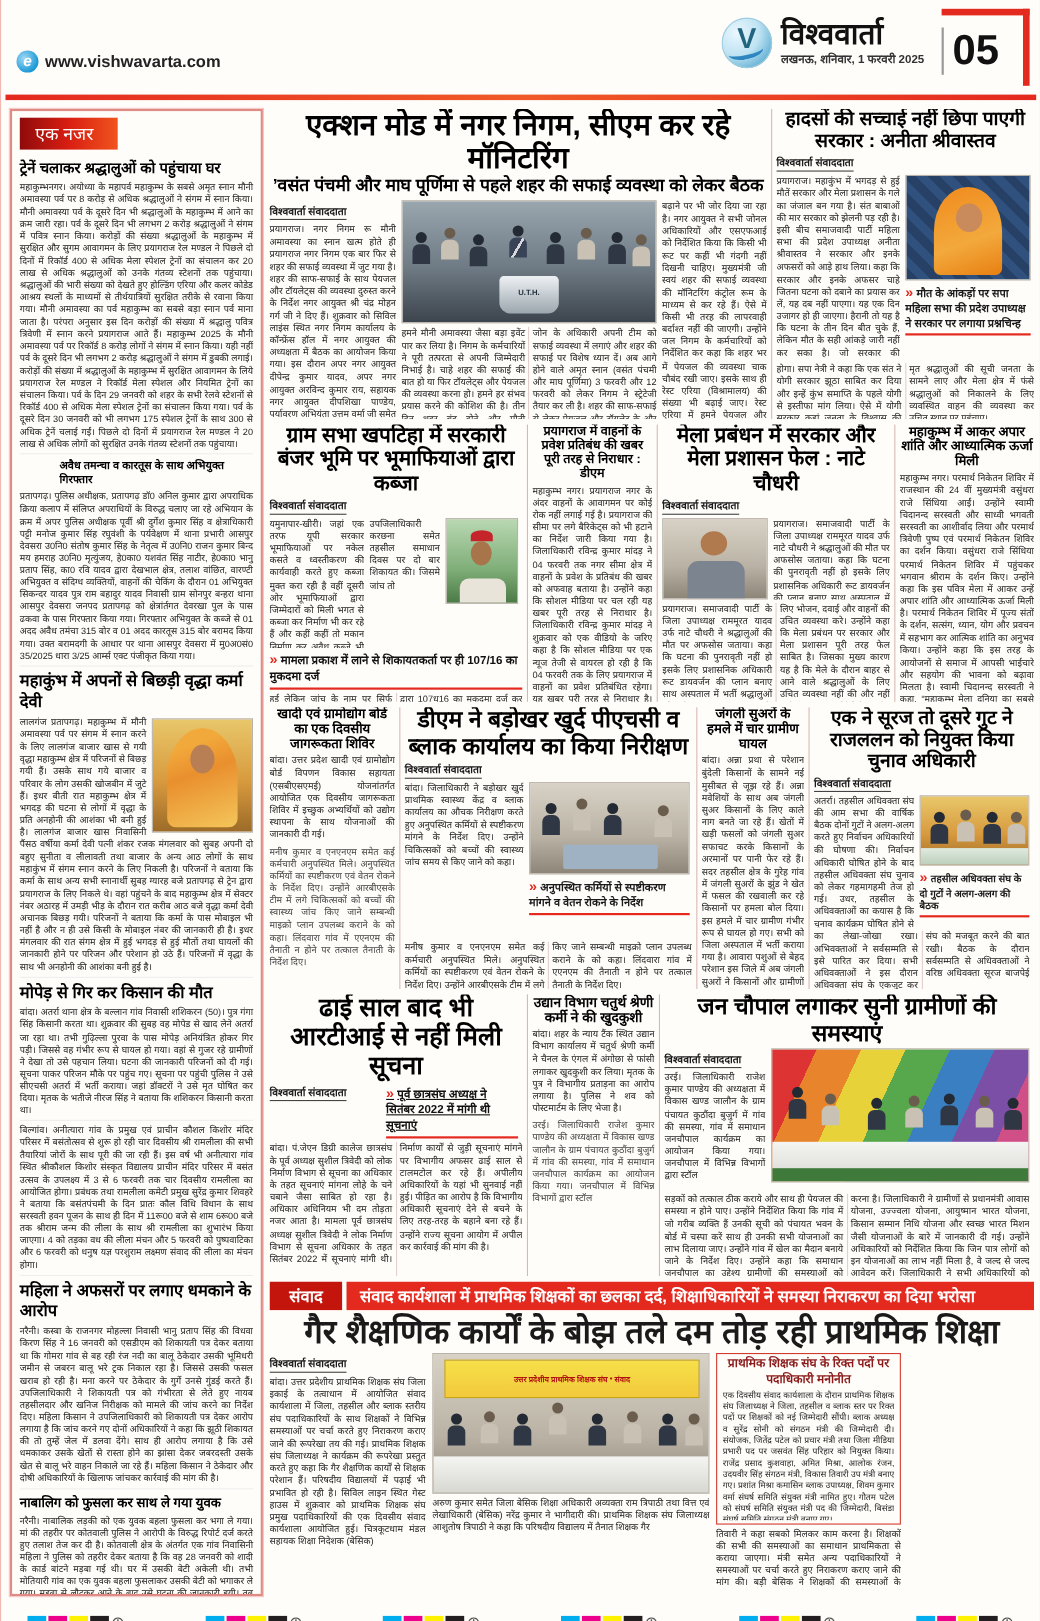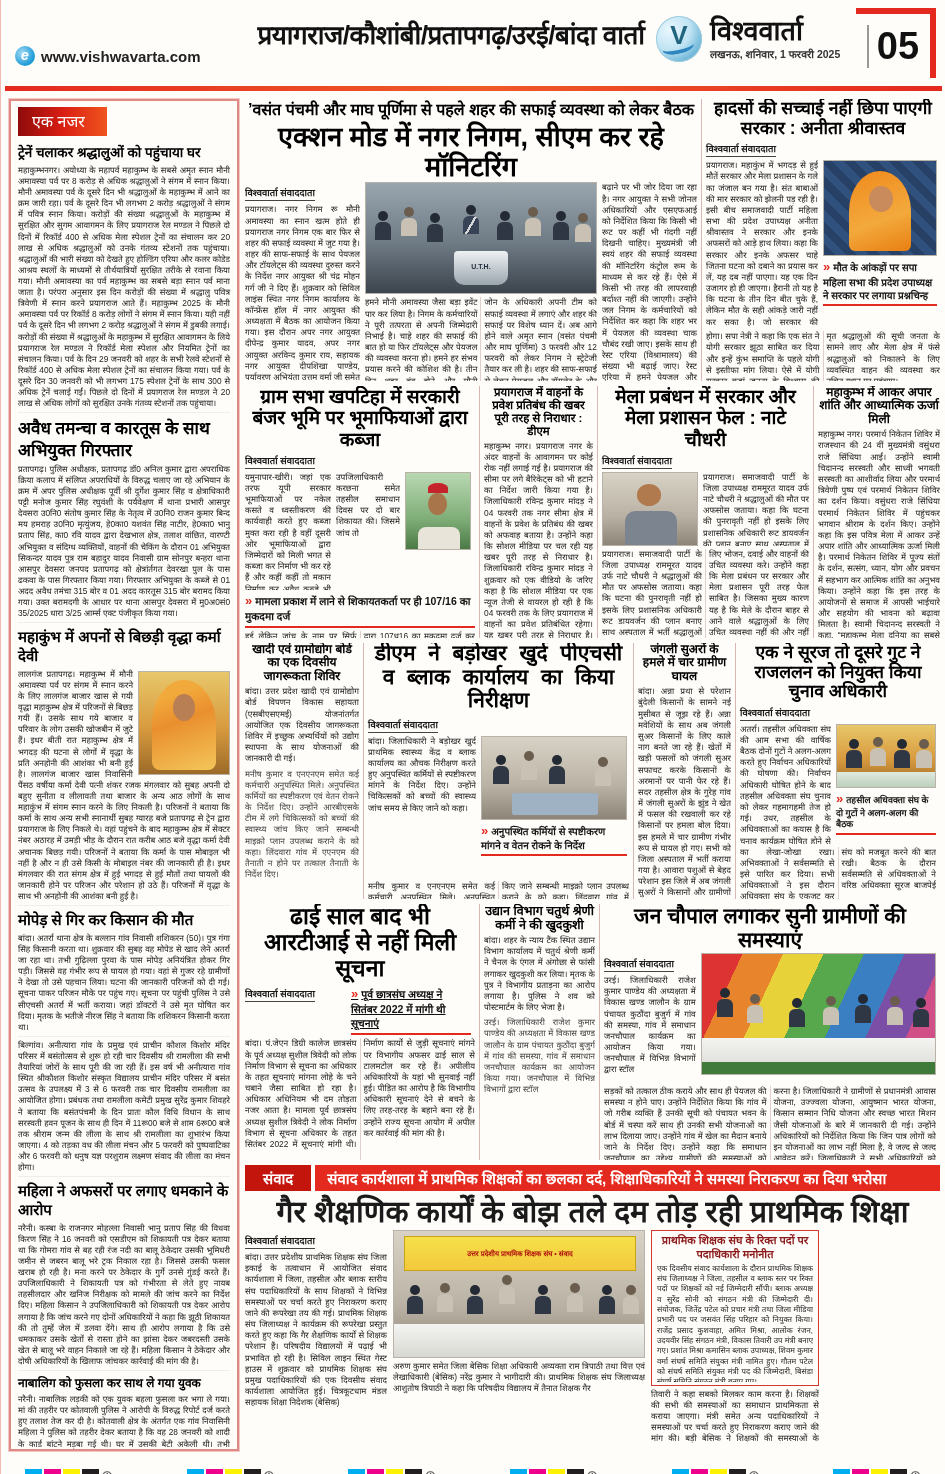--- a/index.html
+++ b/index.html
@@ -21,21 +21,21 @@
          position:relative;box-shadow:0 0 0 1px #9fccdf inset;}
   .globe:before{content:"V";position:absolute;left:0;right:0;top:4px;text-align:center;
          font-size:26px;font-weight:bold;color:#20647e;}
   .globe:after{content:"";position:absolute;left:6px;bottom:8px;width:32px;height:10px;
          border-bottom:4px solid #2e86c1;border-radius:50%;transform:rotate(-12deg);}
   .brandtxt{line-height:1;}
   .brand{font-size:27px;font-weight:bold;color:#111;}
   .dateline{font-size:10.5px;font-weight:bold;color:#333;margin-top:4px;}
   .pagebox{position:absolute;right:10px;top:8px;width:74px;height:64px;
            border-top:6px solid #e4291f;border-right:6px solid #e4291f;
-           display:flex;align-items:center;justify-content:center;}
+           display:flex;align-items:center;}
   .pageno{border-left:2px solid #999;padding-left:8px;font-size:38px;font-weight:bold;color:#111;}
   .rule{height:5px;background:linear-gradient(90deg,#e4291f,#f05a28,#e4291f);margin:0 4px;}
   
   .content{display:flex;gap:6px;padding:8px 8px 0 8px;}
   .sidebar{width:230px;min-width:230px;height:1352px;border:2px solid #e08a86;outline:1px solid #f3c7c3;
            padding:4px 7px;box-sizing:border-box;overflow:hidden;}
   .eklabel{display:inline-block;background:linear-gradient(90deg,#8f0b0b,#d91e12,#f0541e);
            color:#fff;font-weight:normal;font-size:16px;padding:3px 22px 4px 14px;margin:2px 0 4px 0;}
   .brief{border-bottom:1px solid #eee;padding:3px 0;}
   .brief .bh{font-weight:bold;font-size:13.5px;line-height:1.25;margin:2px 0 3px 0;color:#000;}
@@ -95,21 +95,20 @@
 </head>
 <body>
 
 <div class="page">
 
   <div class="hdr">
     <div class="site">
       <span class="eicon">e</span>
       <span>www.vishwavarta.com</span>
     </div>
-    <div class="region">प्रयागराज/कौशांबी/प्रतापगढ़/उरई/बांदा वार्ता</div>
     <div class="logo">
       <span class="globe"></span>
       <span class="brandtxt">
         <div class="brand">विश्ववार्ता</div>
         <div class="dateline">लखनऊ,  शनिवार, 1 फरवरी 2025</div>
       </span>
     </div>
     <div class="pagebox">
       <span class="pageno">05</span>
     </div>
@@ -119,21 +118,21 @@
   <div class="content">
 
     <div class="sidebar">
       <div class="eklabel">एक नजर</div>
 
       <div class="brief">
         <div class="bh">ट्रेनें चलाकर श्रद्धालुओं को पहुंचाया घर</div>
         <div class="bb">महाकुम्भनगर। अयोध्या के महापर्व महाकुम्भ के सबसे अमृत स्नान मौनी अमावस्या पर्व पर 8 करोड़ से अधिक श्रद्धालुओं ने संगम में स्नान किया। मौनी अमावस्या पर्व के दूसरे दिन भी श्रद्धालुओं के महाकुम्भ में आने का क्रम जारी रहा। पर्व के दूसरे दिन भी लगभग 2 करोड़ श्रद्धालुओं ने संगम में पवित्र स्नान किया। करोड़ों की संख्या श्रद्धालुओं के महाकुम्भ में सुरक्षित और सुगम आवागमन के लिए प्रयागराज रेल मण्डल ने पिछले दो दिनों में रिकॉर्ड 400 से अधिक मेला स्पेशल ट्रेनों का संचालन कर 20 लाख से अधिक श्रद्धालुओं को उनके गंतव्य स्टेशनों तक पहुंचाया। श्रद्धालुओं की भारी संख्या को देखते हुए होल्डिंग एरिया और कलर कोडेड आश्रय स्थलों के माध्यमों से तीर्थयात्रियों सुरक्षित तरीके से रवाना किया गया। मौनी अमावस्या का पर्व महाकुम्भ का सबसे बड़ा स्नान पर्व माना जाता है। परंपरा अनुसार इस दिन करोड़ों की संख्या में श्रद्धालु पवित्र त्रिवेणी में स्नान करने प्रयागराज आते हैं। महाकुम्भ 2025 के मौनी अमावस्या पर्व पर रिकॉर्ड 8 करोड़ लोगों ने संगम में स्नान किया। यही नहीं पर्व के दूसरे दिन भी लगभग 2 करोड़ श्रद्धालुओं ने संगम में डुबकी लगाई। करोड़ों की संख्या में श्रद्धालुओं के महाकुम्भ में सुरक्षित आवागमन के लिये प्रयागराज रेल मण्डल ने रिकॉर्ड मेला स्पेशल और नियमित ट्रेनों का संचालन किया। पर्व के दिन 29 जनवरी को शहर के सभी रेलवे स्टेशनों से रिकॉर्ड 400 से अधिक मेला स्पेशल ट्रेनों का संचालन किया गया। पर्व के दूसरे दिन 30 जनवरी को भी लगभग 175 स्पेशल ट्रेनों के साथ 300 से अधिक ट्रेनें चलाई गईं। पिछले दो दिनों में प्रयागराज रेल मण्डल ने 20 लाख से अधिक लोगों को सुरक्षित उनके गंतव्य स्टेशनों तक पहुंचाया।</div>
       </div>
       <div class="brief">
-        <div class="bh" style="font-size:17px;">अवैध तमन्चा व कारतूस के साथ अभियुक्त गिरफ्तार</div>
+        <div class="bh" style="font-size:10px;margin-left:36px;">अवैध तमन्चा व कारतूस के साथ अभियुक्त गिरफ्तार</div>
         <div class="bb">प्रतापगढ़। पुलिस अधीक्षक, प्रतापगढ़ डॉ0 अनिल कुमार द्वारा अपराधिक क्रिया कलाप में संलिप्त अपराधियों के विरुद्ध चलाए जा रहे अभियान के क्रम में अपर पुलिस अधीक्षक पूर्वी श्री दुर्गेश कुमार सिंह व क्षेत्राधिकारी पट्टी मनोज कुमार सिंह रघुवंशी के पर्यवेक्षण में थाना प्रभारी आसपुर देवसरा उ0नि0 संतोष कुमार सिंह के नेतृत्व में उ0नि0 राजन कुमार बिन्द मय हमराह उ0नि0 मृत्युंजय, हे0का0 यशवंत सिंह नाटीर, हे0का0 भानु प्रताप सिंह, का0 रवि यादव द्वारा देखभाल क्षेत्र, तलाश वांछित, वारण्टी अभियुक्त व संदिग्ध व्यक्तियों, वाहनों की चेकिंग के दौरान 01 अभियुक्त सिकन्दर यादव पुत्र राम बहादुर यादव निवासी ग्राम सोनपुर बन्हरा थाना आसपुर देवसरा जनपद प्रतापगढ़ को क्षेत्रांर्तगत देवरखा पुल के पास ढकवा के पास गिरफ्तार किया गया। गिरफ्तार अभियुक्त के कब्जे से 01 अदद अवैध तमंचा 315 बोर व 01 अदद कारतूस 315 बोर बरामद किया गया। उक्त बरामदगी के आधार पर थाना आसपुर देवसरा में मु0अ0सं0 35/2025 धारा 3/25 आर्म्स एक्ट पंजीकृत किया गया।</div>
       </div>
       <div class="brief">
         <div class="bh" style="font-size:15px;">महाकुंभ में अपनों से बिछड़ी वृद्धा कर्मा देवी</div>
         <div class="photo ph-warm" style="float:right;width:92px;height:104px;margin:2px 0 3px 5px;">
           <span class="saree"></span>
             <span class="face"></span>
         </div>
         <div class="bb">लालगंज प्रतापगढ़। महाकुम्भ में मौनी अमावस्या पर्व पर संगम में स्नान करने के लिए लालगंज बाजार खास से गयी वृद्धा महाकुम्भ क्षेत्र में परिजनों से बिछड़ गयी हैं। उसके साथ गये बाजार व परिवार के लोग उसकी खोजबीन में जुटे हैं। इधर बीती रात महाकुम्भ क्षेत्र में भगदड़ की घटना से लोगों में वृद्धा के प्रति अनहोनी की आशंका भी बनी हुई है। लालगंज बाजार खास निवासिनी पैंसठ वर्षीया कर्मा देवी पत्नी शंकर रजक मंगलवार को सुबह अपनी दो बहुए सुनीता व लीलावती तथा बाजार के अन्य आठ लोगों के साथ महाकुंभ में संगम स्नान करने के लिए निकली है। परिजनों ने बताया कि कर्मा के साथ अन्य सभी स्नानार्थी सुबह ग्यारह बजे प्रतापगढ़ से ट्रेन द्वारा प्रयागराज के लिए निकले थे। वहां पहुंचने के बाद महाकुम्भ क्षेत्र में सेक्टर नंबर अठारह में उमड़ी भीड़ के दौरान रात करीब आठ बजे वृद्धा कर्मा देवी अचानक बिछड़ गयी। परिजनों ने बताया कि कर्मा के पास मोबाइल भी नहीं है और न ही उसे किसी के मोबाइल नंबर की जानकारी ही है। इधर मंगलवार की रात संगम क्षेत्र में हुई भगदड़ से हुई मौतों तथा घायलों की जानकारी होने पर परिजन और परेशान हो उठे हैं। परिजनों में वृद्धा के साथ भी अनहोनी की आशंका बनी हुई है।</div>
       </div>
@@ -152,22 +151,22 @@
         <div class="bh" style="font-size:12px;">नाबालिग को फुसला कर साथ ले गया युवक</div>
         <div class="bb">नरैनी। नाबालिक लड़की को एक युवक बहला फुसला कर भगा ले गया। मां की तहरीर पर कोतवाली पुलिस ने आरोपी के विरुद्ध रिपोर्ट दर्ज करते हुए तलाश तेज कर दी है। कोतवाली क्षेत्र के अंतर्गत एक गांव निवासिनी महिला ने पुलिस को तहरीर देकर बताया है कि वह 28 जनवरी को शादी के कार्ड बांटने मड़बा गई थी। घर में उसकी बेटी अकेली थी। तभी मोतियारी गांव का एक युवक बहला फुसलाकर उसकी बेटी को भगाकर ले गया। मड़बा से लौटकर आने के बाद उसे घटना की जानकारी हुयी। तब वह अपने परिवार वालों के साथ युवक के गांव पहुंचकर घर पहुंची तो वहां पर पुलिस पहले से मौजूद थी। पीड़िता ने पुलिस को घटना की जानकारी दी। मां की तहरीर पर कोतवाली पुलिस ने मोतियारी गांव के आरोपी युवक के विरुद्ध रिपोर्ट दर्ज कर ली।</div>
       </div>
       
     </div>
 
     <div class="main">
 
       <div class="row" style="height:282px;">
         <div class="art" style="width:452px;">
+          <div class="hl" style="font-size:27px;">एक्शन मोड में नगर निगम, सीएम कर रहे मॉनिटरिंग</div>
           <div class="hl" style="font-size:16px;margin:2px 0 3px 0;">’वसंत पंचमी और माघ पूर्णिमा से पहले शहर की सफाई व्यवस्था को लेकर बैठक</div>
-          <div class="hl" style="font-size:27px;">एक्शन मोड में नगर निगम, सीएम कर रहे मॉनिटरिंग</div>
           <div style="display:flex;gap:5px;">
             <div style="width:116px;">
               <div class="byline">विश्ववार्ता संवाददाता</div>
               <div class="body">प्रयागराज। नगर निगम रू मौनी अमावस्या का स्नान खत्म होते ही प्रयागराज नगर निगम एक बार फिर से शहर की सफाई व्यवस्था में जुट गया है। शहर की साफ-सफाई के साथ पेयजल और टॉयलेट्स की व्यवस्था दुरुस्त करने के निर्देश नगर आयुक्त श्री चंद्र मोहन गर्ग जी ने दिए हैं। शुक्रवार को सिविल लाइंस स्थित नगर निगम कार्यालय के कॉन्फ्रेंस हॉल में नगर आयुक्त की अध्यक्षता में बैठक का आयोजन किया गया। इस दौरान अपर नगर आयुक्त दीपेन्द्र कुमार यादव, अपर नगर आयुक्त अरविन्द कुमार राय, सहायक नगर आयुक्त दीपशिखा पाण्डेय, पर्यावरण अभियंता उत्तम वर्मा जी समेत आठों जोन के जोनल अधिकारी, जल निगम के कर्मचारी मौजूद रहे। बैठक में नगर आयुक्त ने कहा कि</div>
             </div>
             <div style="width:232px;">
               <div class="photo ph-sky" style="width:232px;height:112px;">
                 <span class="person" style="left:8px;top:28px;"></span>
                 <span class="person p-light" style="left:34px;top:24px;"></span>
                 <span class="person" style="left:60px;top:30px;"></span>
@@ -252,21 +251,21 @@
       </div>
 
       <div class="row" style="height:256px;">
         <div class="art" style="width:114px;">
           <div class="hl" style="font-size:12px;">खादी एवं ग्रामोद्योग बोर्ड का एक दिवसीय जागरूकता शिविर</div>
           <div class="body" style="margin-top:3px;">बांदा। उत्तर प्रदेश खादी एवं ग्रामोद्योग बोर्ड विपणन विकास सहायता (एसबीएसएमई) योजनांतर्गत आयोजित एक दिवसीय जागरूकता शिविर में इच्छुक अभ्यर्थियों को उद्योग स्थापना के साथ योजनाओं की जानकारी दी गई।</div>
           <div class="body" style="margin-top:4px;color:#444;">मनीष कुमार व एनएनएम समेत कई कर्मचारी अनुपस्थित मिले। अनुपस्थित कर्मियों का स्पष्टीकरण एवं वेतन रोकने के निर्देश दिए। उन्होंने आरबीएसके टीम में लगे चिकित्सकों को बच्चों की स्वास्थ्य जांच किए जाने सम्बन्धी माइक्रो प्लान उपलब्ध कराने के को कहा। लिंदवारा गांव में एएनएम की तैनाती न होने पर तत्काल तैनाती के निर्देश दिए।</div>
         </div>
 
         <div class="art sep" style="width:266px;">
-          <div class="hl" style="font-size:21px;font-family:Liberation Mono, monospace;">डीएम ने बड़ोखर खुर्द पीएचसी व ब्लाक कार्यालय का किया निरीक्षण</div>
+          <div class="hl" style="font-size:21px;">डीएम ने बड़ोखर खुर्द पीएचसी व ब्लाक कार्यालय का किया निरीक्षण</div>
           <div class="byline">विश्ववार्ता संवाददाता</div>
           <div style="display:flex;gap:5px;">
             <div class="body" style="width:108px;height:142px;overflow:hidden;">बांदा। जिलाधिकारी ने बड़ोखर खुर्द प्राथमिक स्वास्थ्य केंद्र व ब्लाक कार्यालय का औचक निरीक्षण करते हुए अनुपस्थित कर्मियों से स्पष्टीकरण मांगने के निर्देश दिए। उन्होंने चिकित्सकों को बच्चों की स्वास्थ्य जांच समय से किए जाने को कहा।</div>
             <div style="width:146px;">
               <div class="photo ph-room" style="width:146px;height:84px;">
                 <span class="person" style="left:10px;top:18px;"></span>
                 <span class="person p-light" style="left:38px;top:14px;"></span>
                 <span class="person" style="left:66px;top:18px;"></span>
                 <span class="person p-light" style="left:112px;top:20px;"></span>
                 <span style="position:absolute;left:30px;bottom:4px;width:86px;height:22px;background:#9fb2c4;border-radius:2px;"></span>

